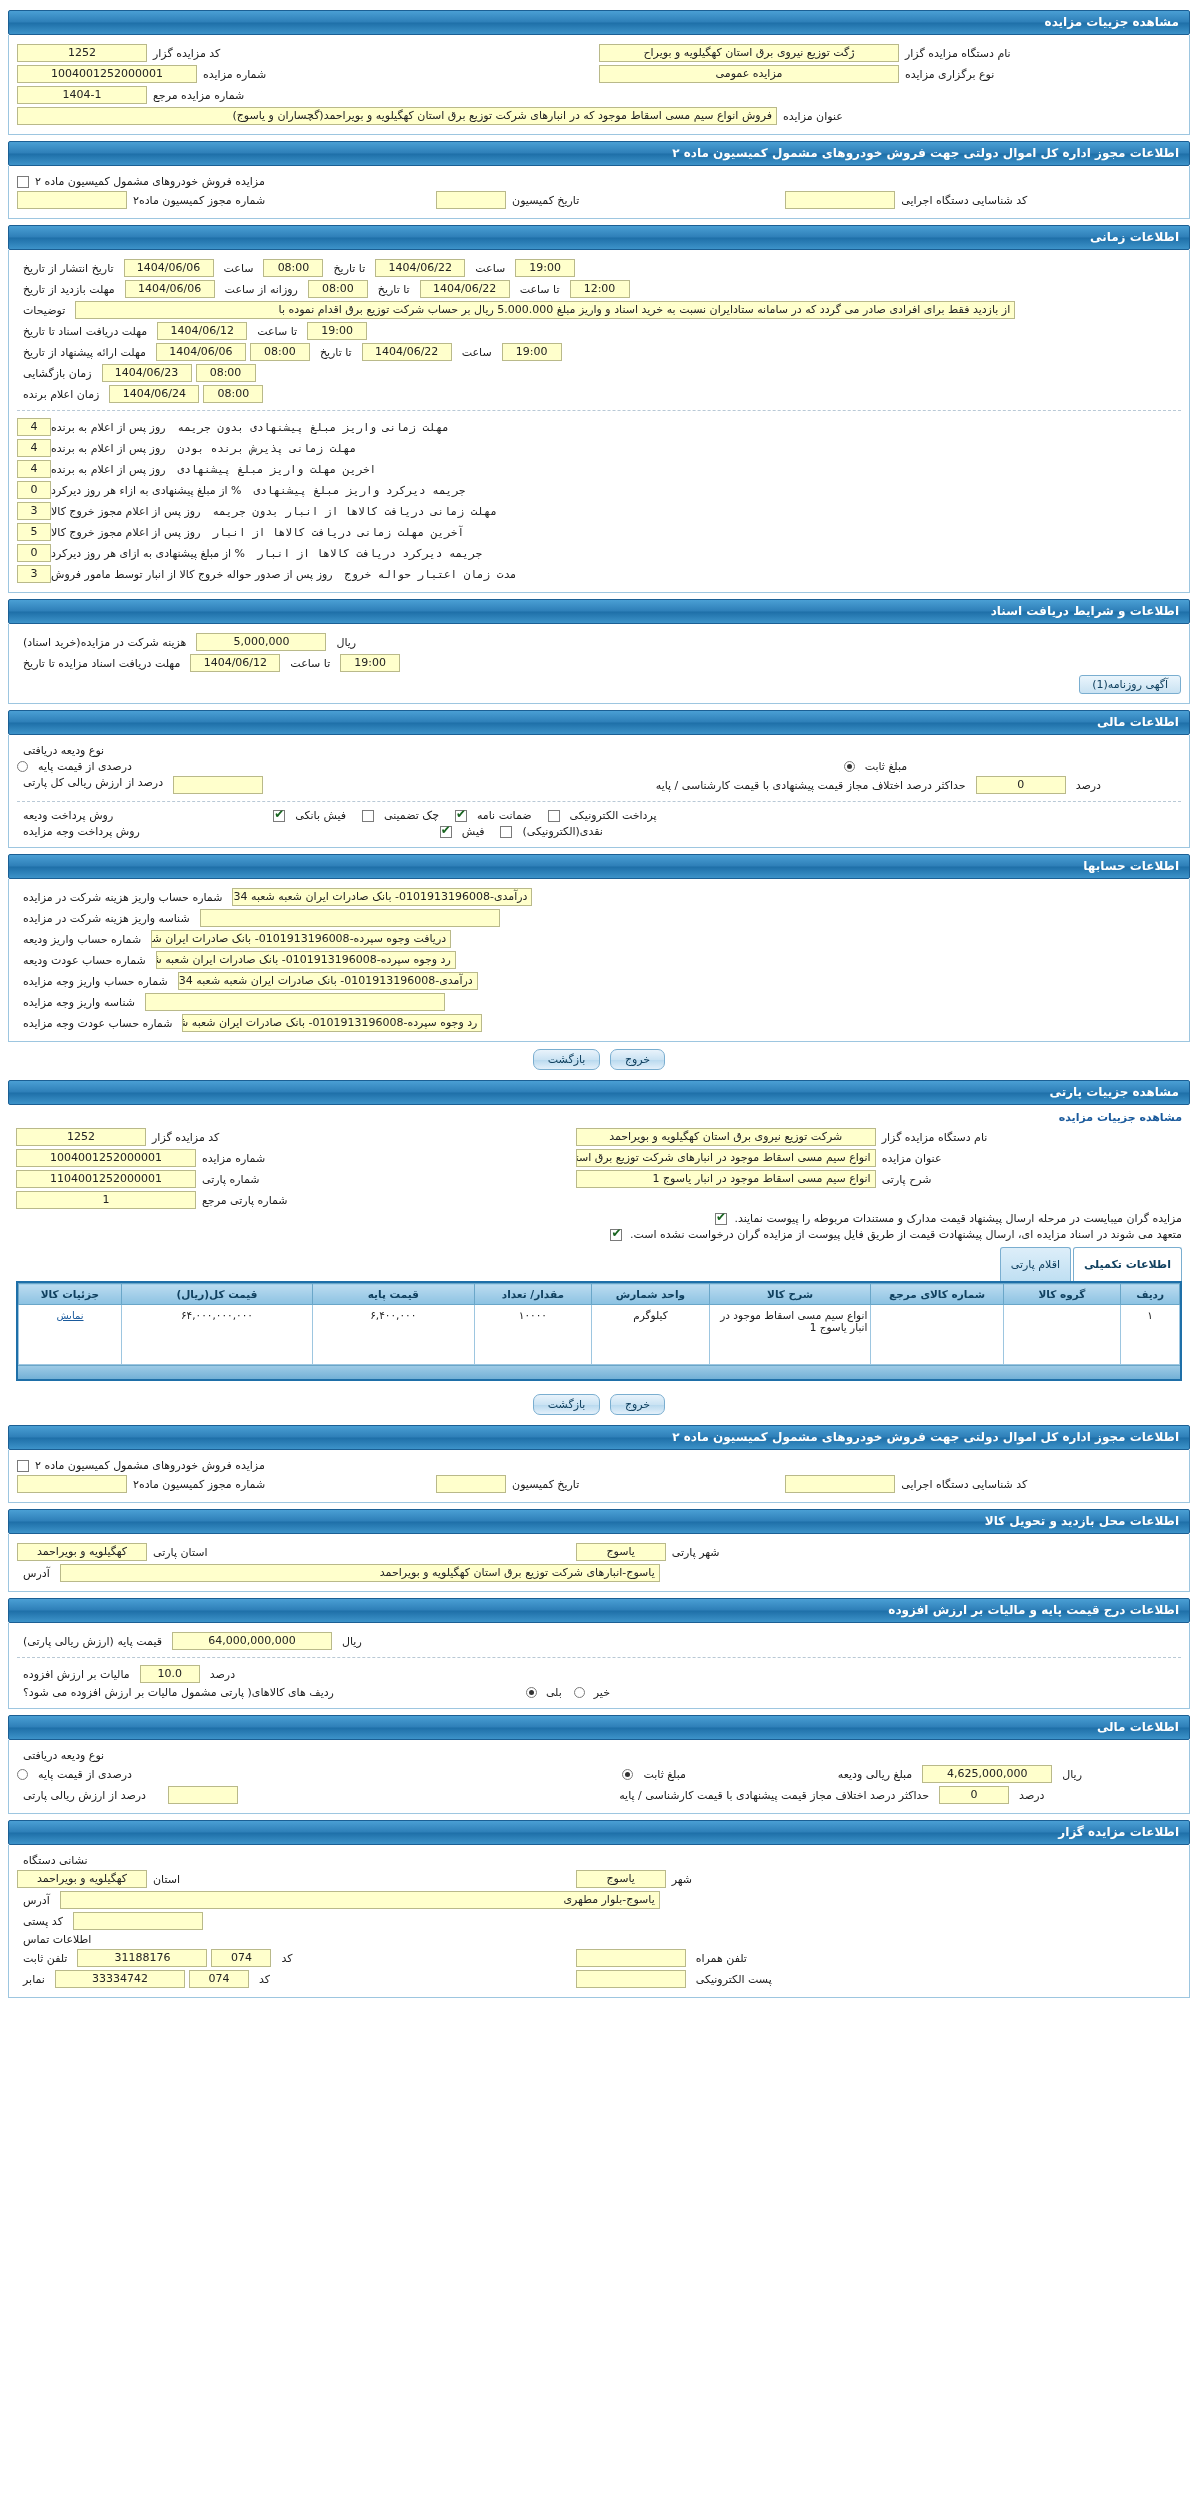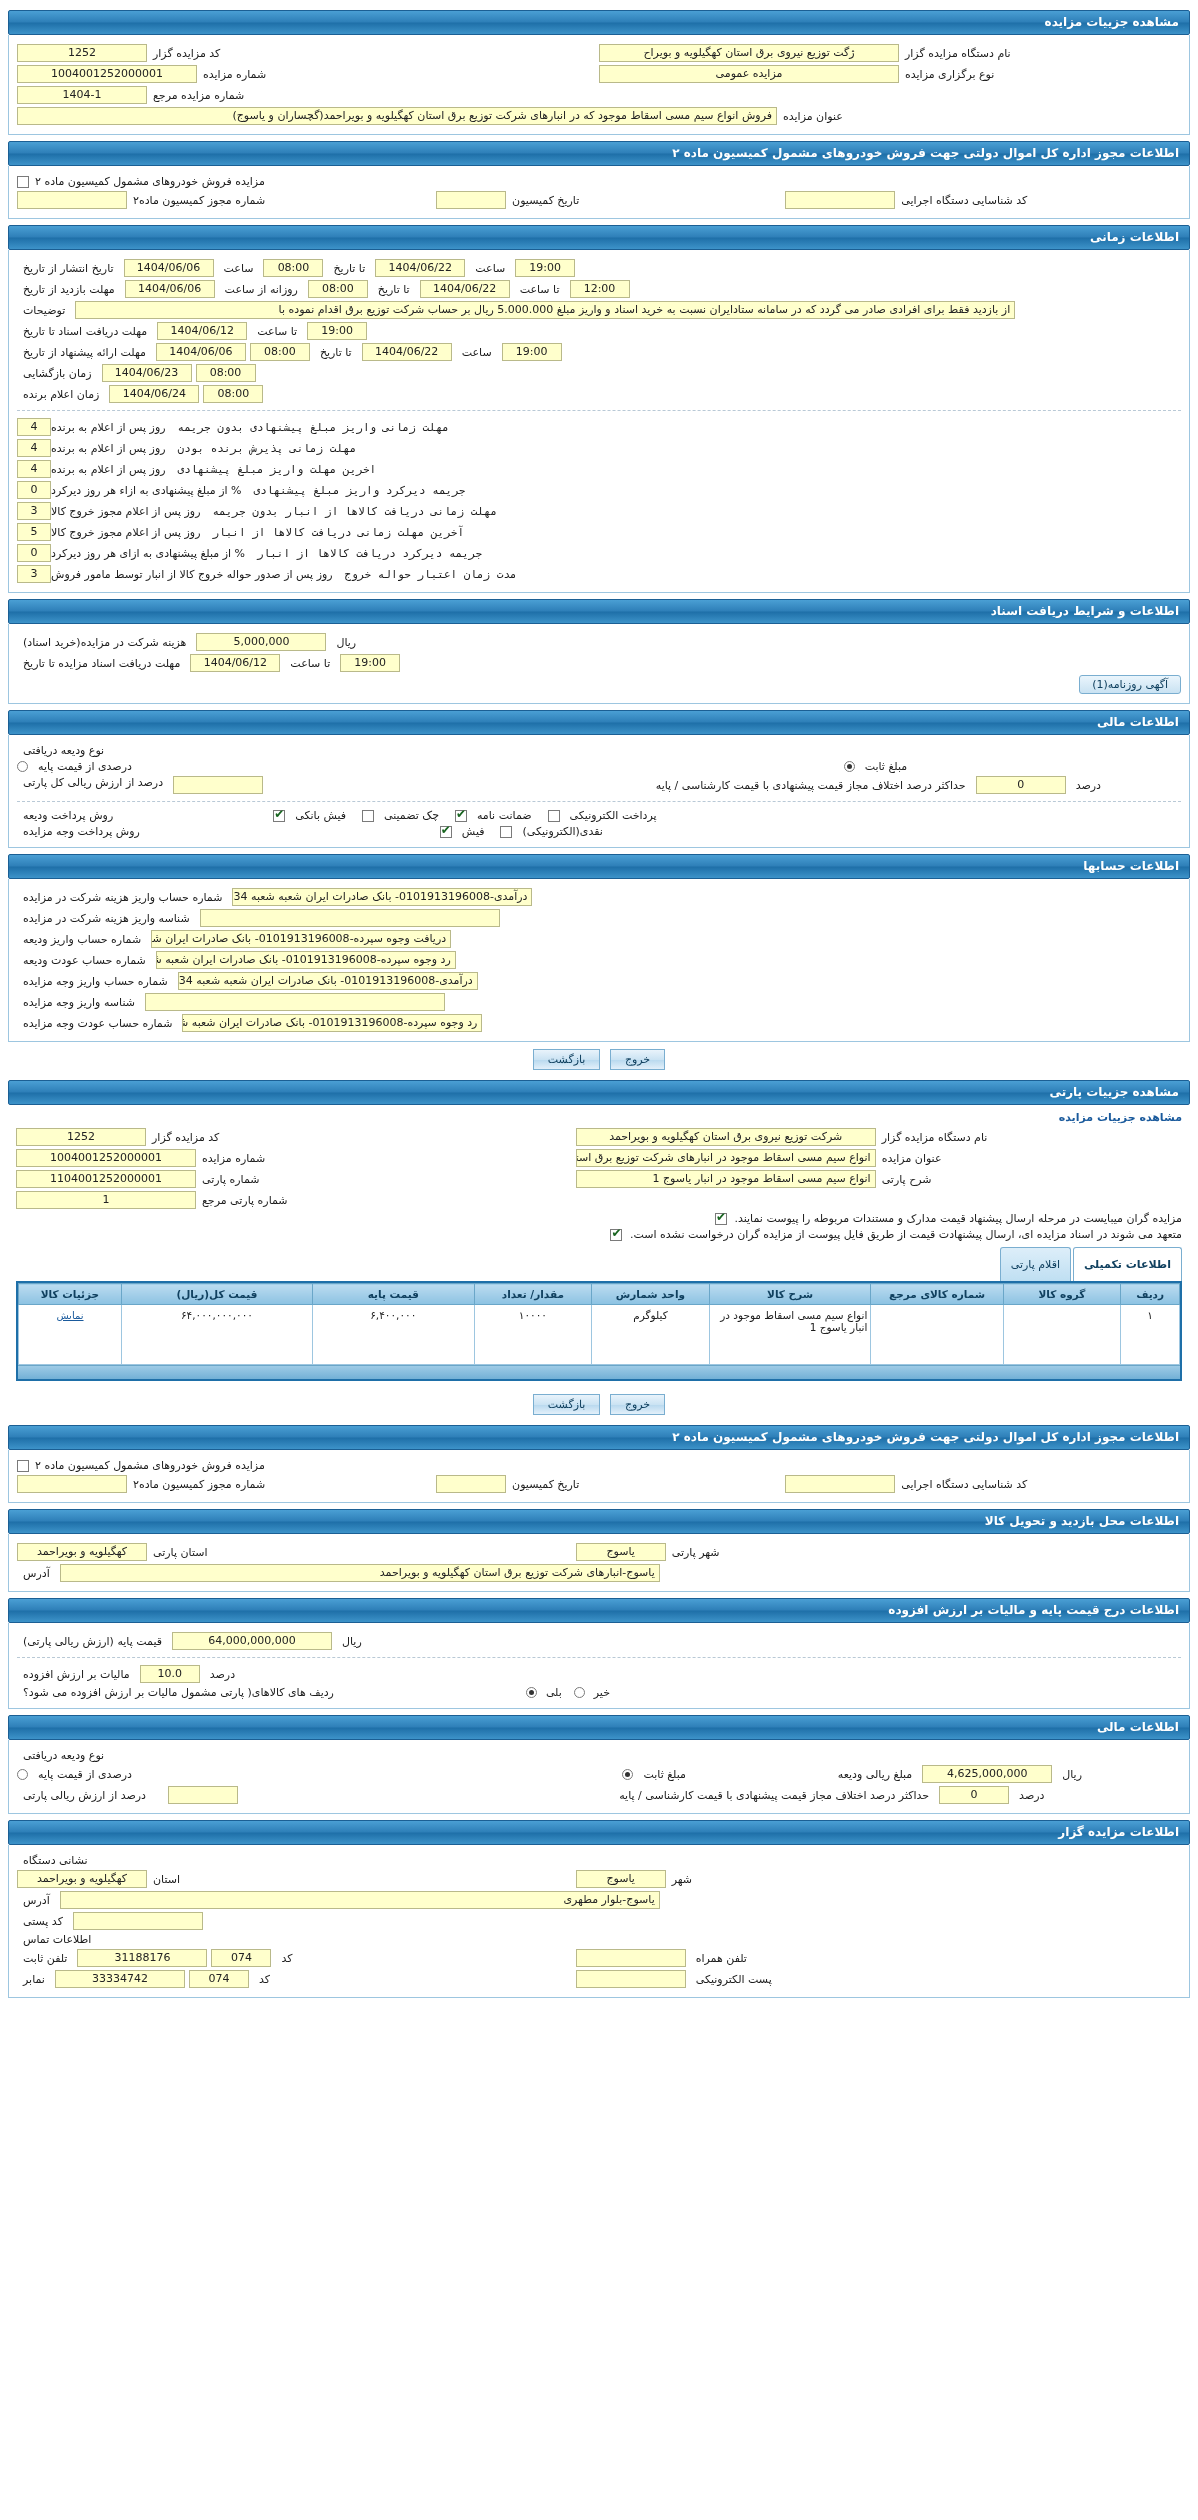--- a/index.html
+++ b/index.html
@@ -78,26 +78,25 @@
     content: "✔"; position: absolute; top: -4px; right: 0px; font-size: 12px; color: #17641f;
   }
   .radio { display:inline-block; width: 11px; height: 11px; border: 1px solid #7a7a7a; border-radius: 50%; background:#fff; vertical-align: middle; position: relative;}
   .radio.on::after { content:""; position:absolute; top:2px; right:2px; width:5px; height:5px; border-radius:50%; background:#333; }
 
   
   .btn {
     display: inline-block;
     background: linear-gradient(to bottom, #e9f3fb 0%, #cbe3f3 50%, #b7d8ee 51%, #e3f0fa 100%);
     border: 1px solid #7aaed0;
-    border-radius: 0;
+    border-radius: 7px;
     padding: 3px 14px;
     font-size: 11px;
     color: #10405f;
     cursor: pointer;
-    font-family: Liberation Serif, serif;
   }
   .btn-row { text-align: center; padding: 7px 0 4px 0; }
   .btn + .btn { margin-right: 6px; }
 
   .note-btn {
     display: inline-block;
     background: linear-gradient(to bottom, #eaf5fc, #c9e2f2);
     border: 1px solid #7aaed0;
     border-radius: 3px;
     padding: 2px 12px;

